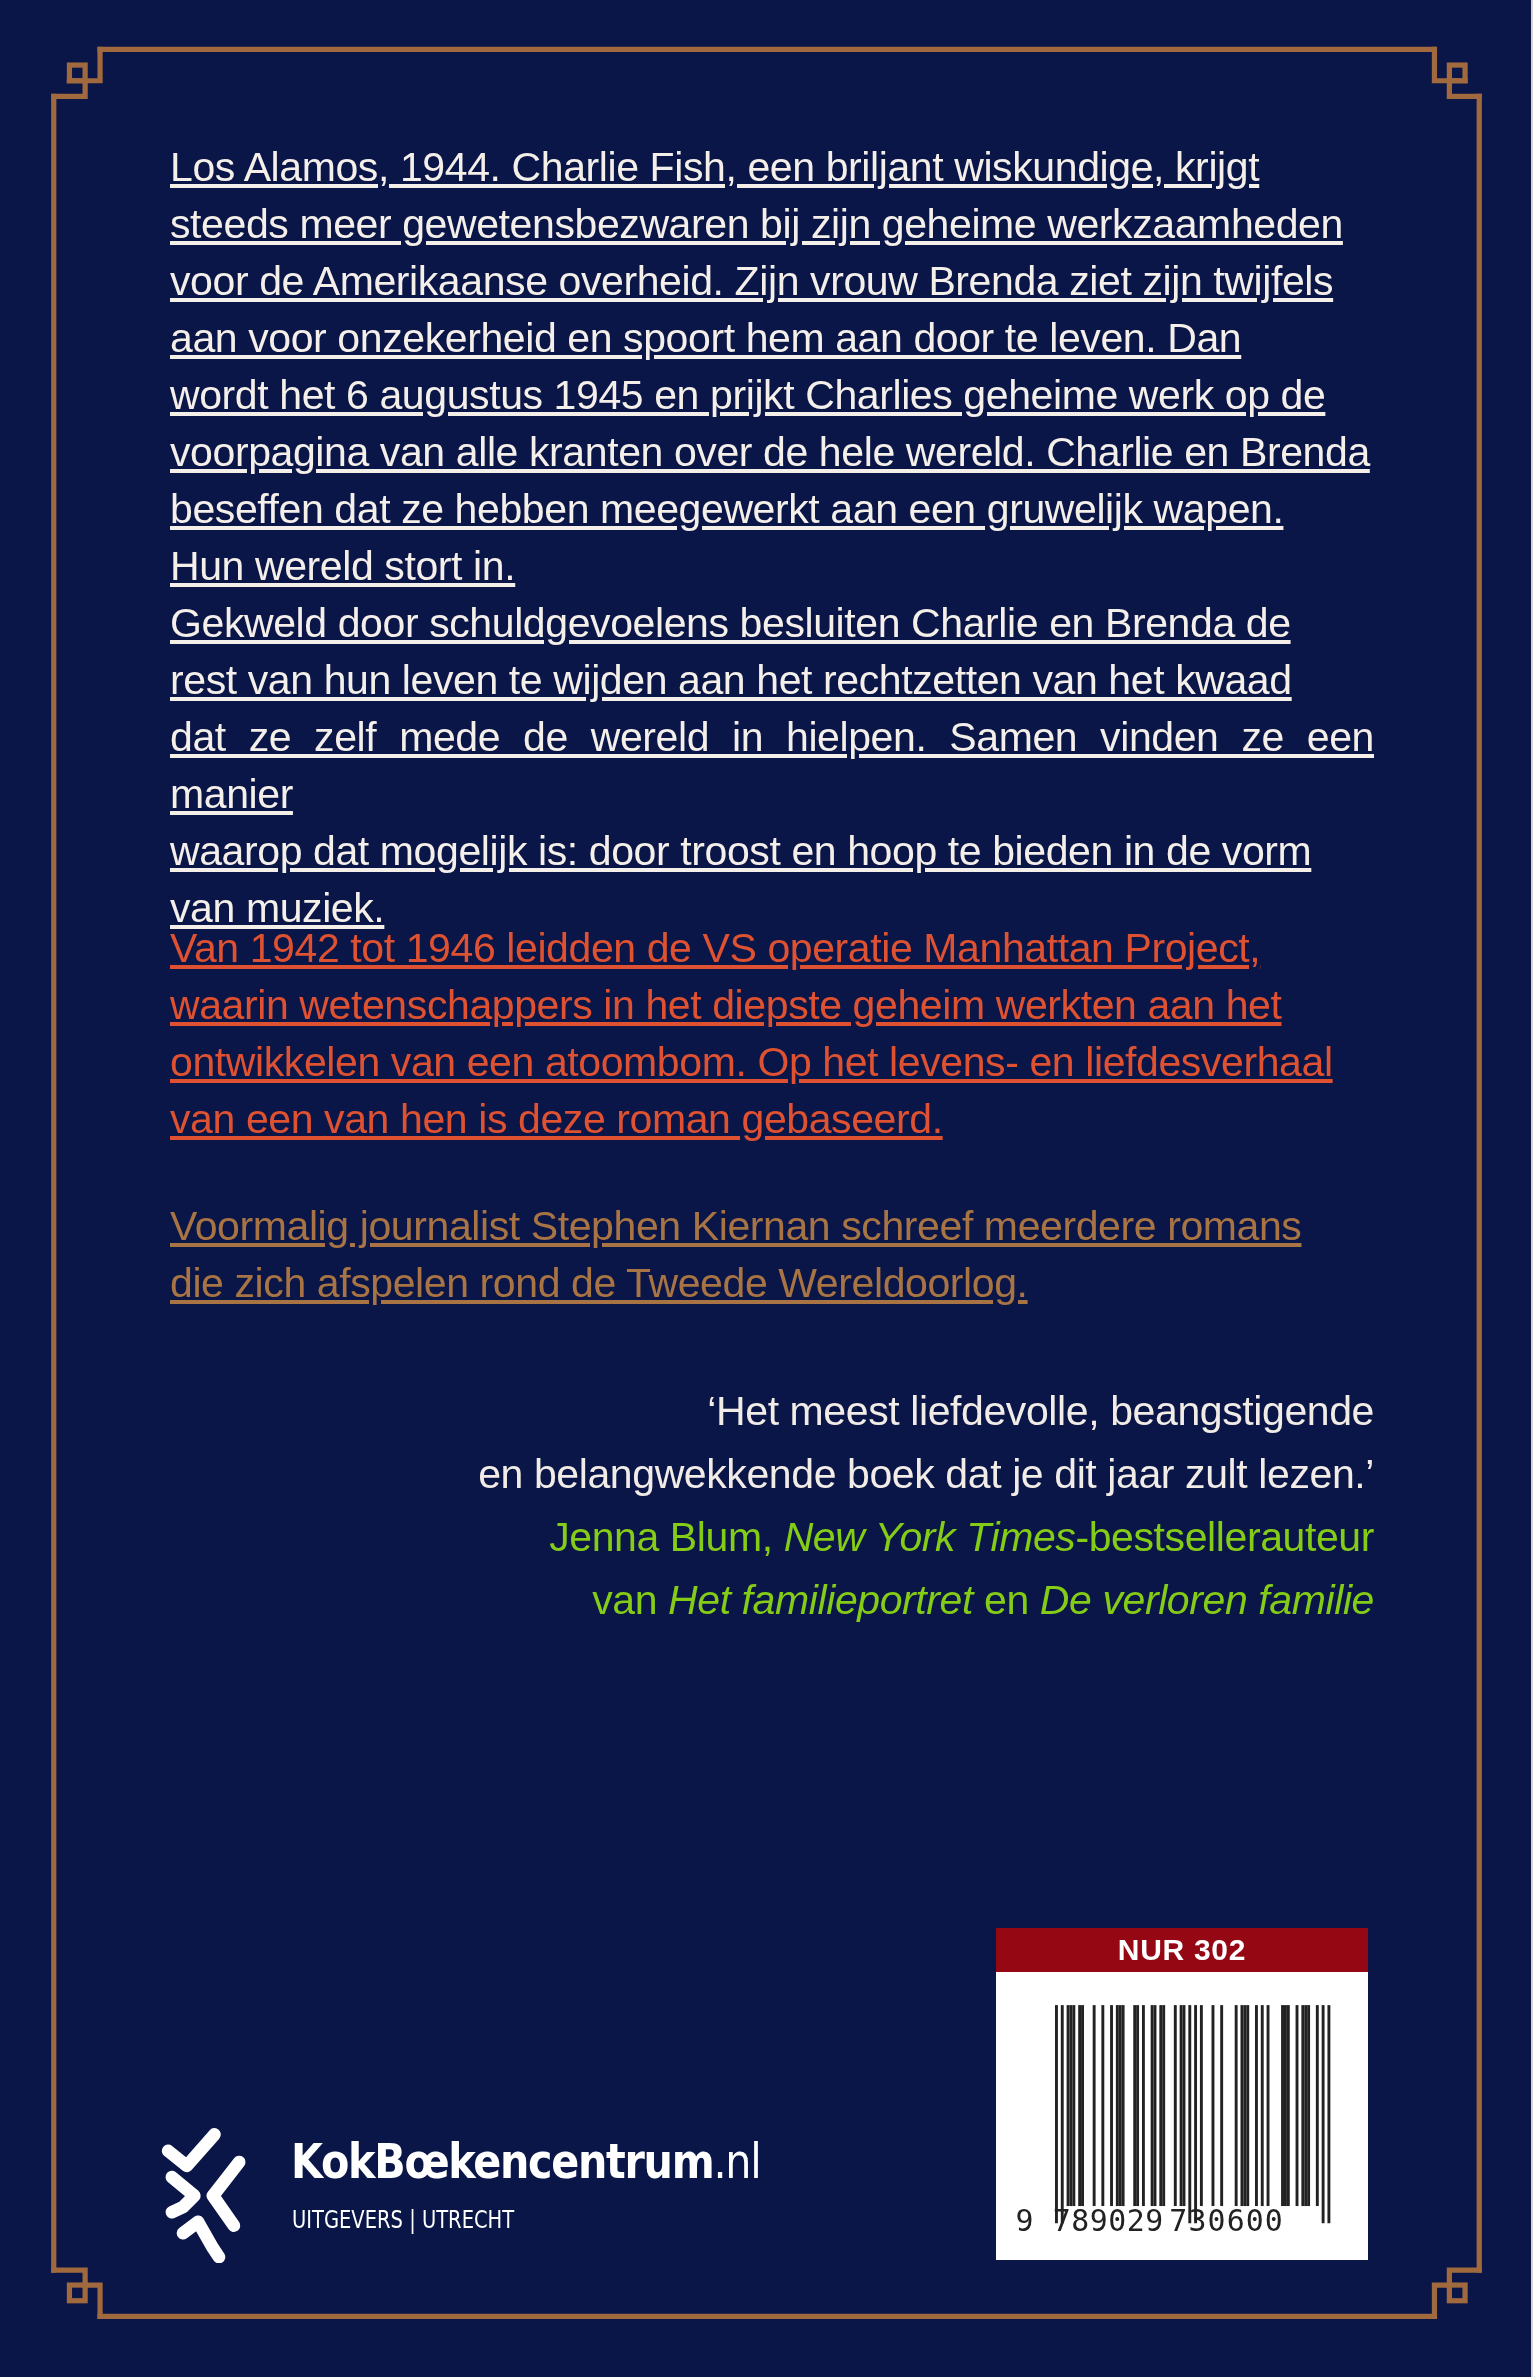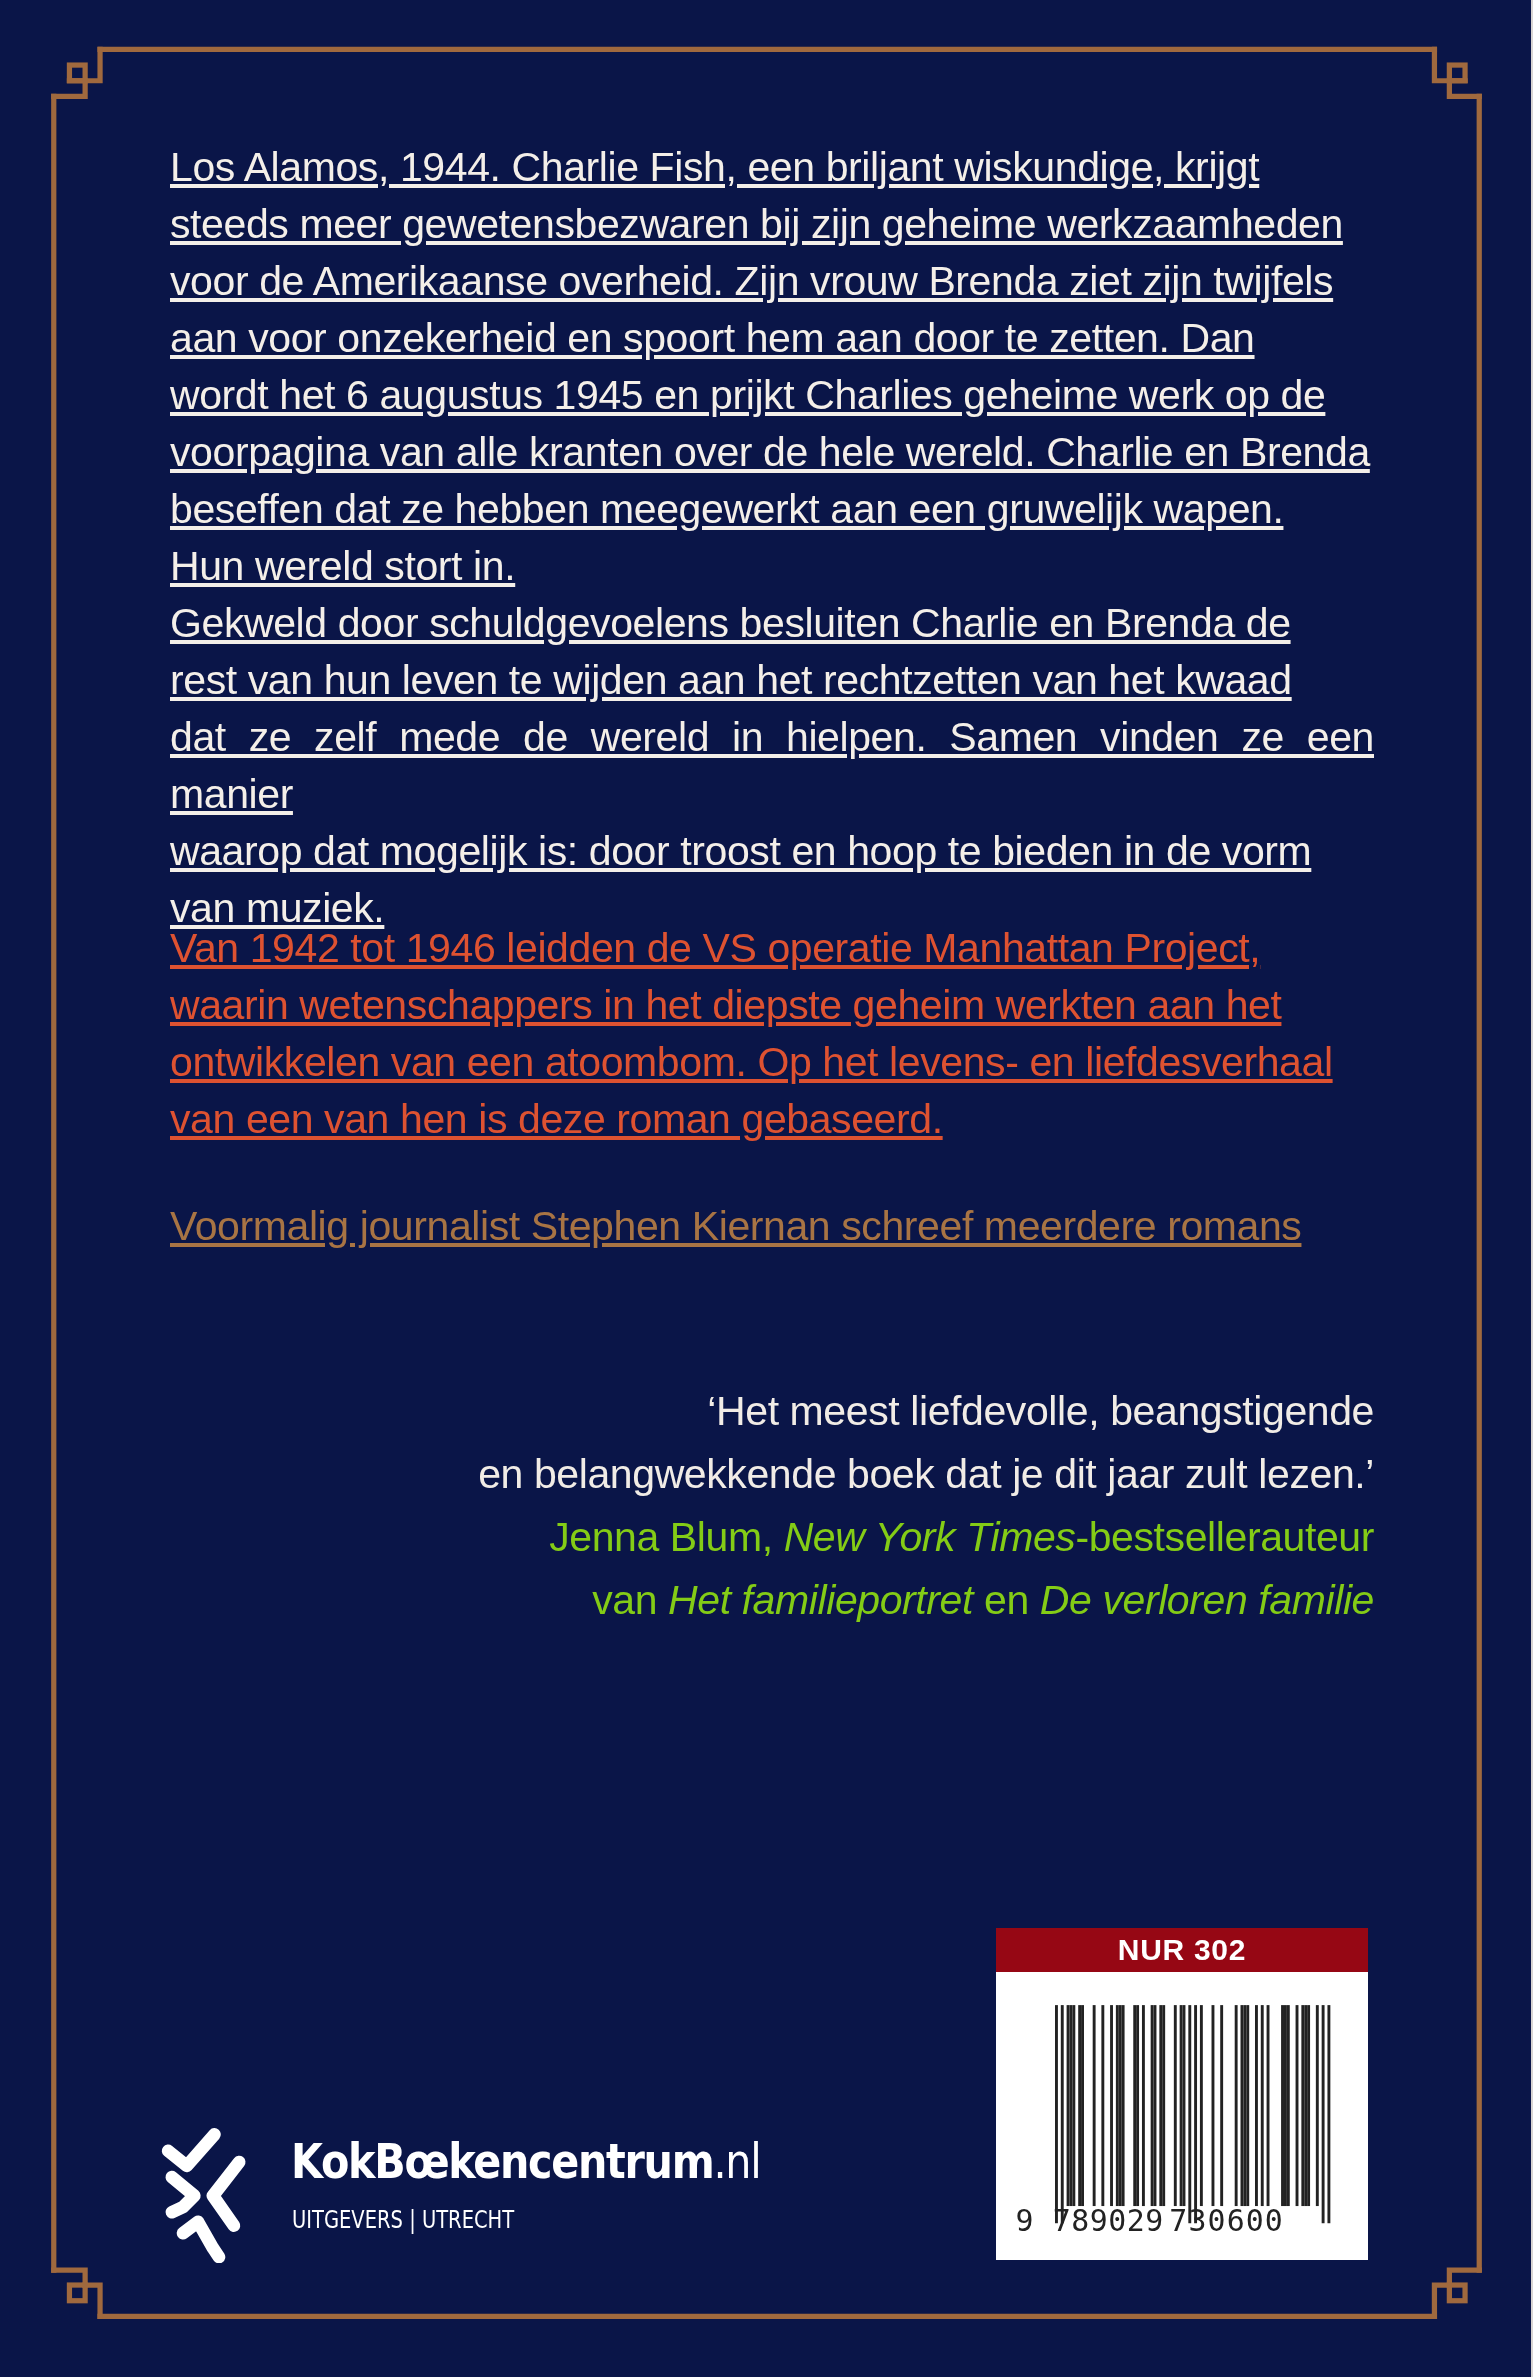--- a/index.html
+++ b/index.html
@@ -98,41 +98,42 @@
     <polyline points="1981,3040 1941,3040 1941,3060"></polyline>
     <rect x="1941" y="3060" width="21" height="21"></rect>
     <polyline points="1941,3060 1921,3060 1921,3102"></polyline>
   </g>
 </svg>
 
 <div class="blurb p-main">
   <p>Los Alamos, 1944. Charlie Fish, een briljant wiskundige, krijgt</p>
   <p>steeds meer gewetensbezwaren bij zijn geheime werkzaamheden</p>
   <p>voor de Amerikaanse overheid. Zijn vrouw Brenda ziet zijn twijfels</p>
-  <p>aan voor onzekerheid en spoort hem aan door te zetten. Dan</p>
+  <p>aan voor onzekerheid en spoort hem aan door te leven. Dan</p>
   <p>wordt het 6 augustus 1945 en prijkt Charlies geheime werk op de</p>
   <p>voorpagina van alle kranten over de hele wereld. Charlie en Brenda</p>
   <p>beseffen dat ze hebben meegewerkt aan een gruwelijk wapen.</p>
   <p>Hun wereld stort in.</p>
   <p>Gekweld door schuldgevoelens besluiten Charlie en Brenda de</p>
   <p>rest van hun leven te wijden aan het rechtzetten van het kwaad</p>
   <p>dat ze zelf mede de wereld in hielpen. Samen vinden ze een manier</p>
   <p>waarop dat mogelijk is: door troost en hoop te bieden in de vorm</p>
   <p>van muziek.</p>
 </div>
 
 <div class="blurb p-history">
   <p>Van 1942 tot 1946 leidden de VS operatie Manhattan Project,</p>
   <p>waarin wetenschappers in het diepste geheim werkten aan het</p>
   <p>ontwikkelen van een atoombom. Op het levens- en liefdesverhaal</p>
   <p>van een van hen is deze roman gebaseerd.</p>
 </div>
 
 <div class="blurb p-author">
   <p>Voormalig journalist Stephen Kiernan schreef meerdere romans</p>
+  <p>die zich afspelen rond de Tweede Wereldoorlog.</p>
 </div>
 
 <div class="quote">
   <span class="q-line">‘Het meest liefdevolle, beangstigende</span>
   <span class="q-line">en belangwekkende boek dat je dit jaar zult lezen.’</span>
   <span class="attr"><span>Jenna Blum, </span><i>New York Times</i><span>-bestsellerauteur</span></span>
   <span class="attr"><span>van </span><i>Het familieportret</i><span> en </span><i>De verloren familie</i></span>
 </div>
 
 <div class="barcode-box">

